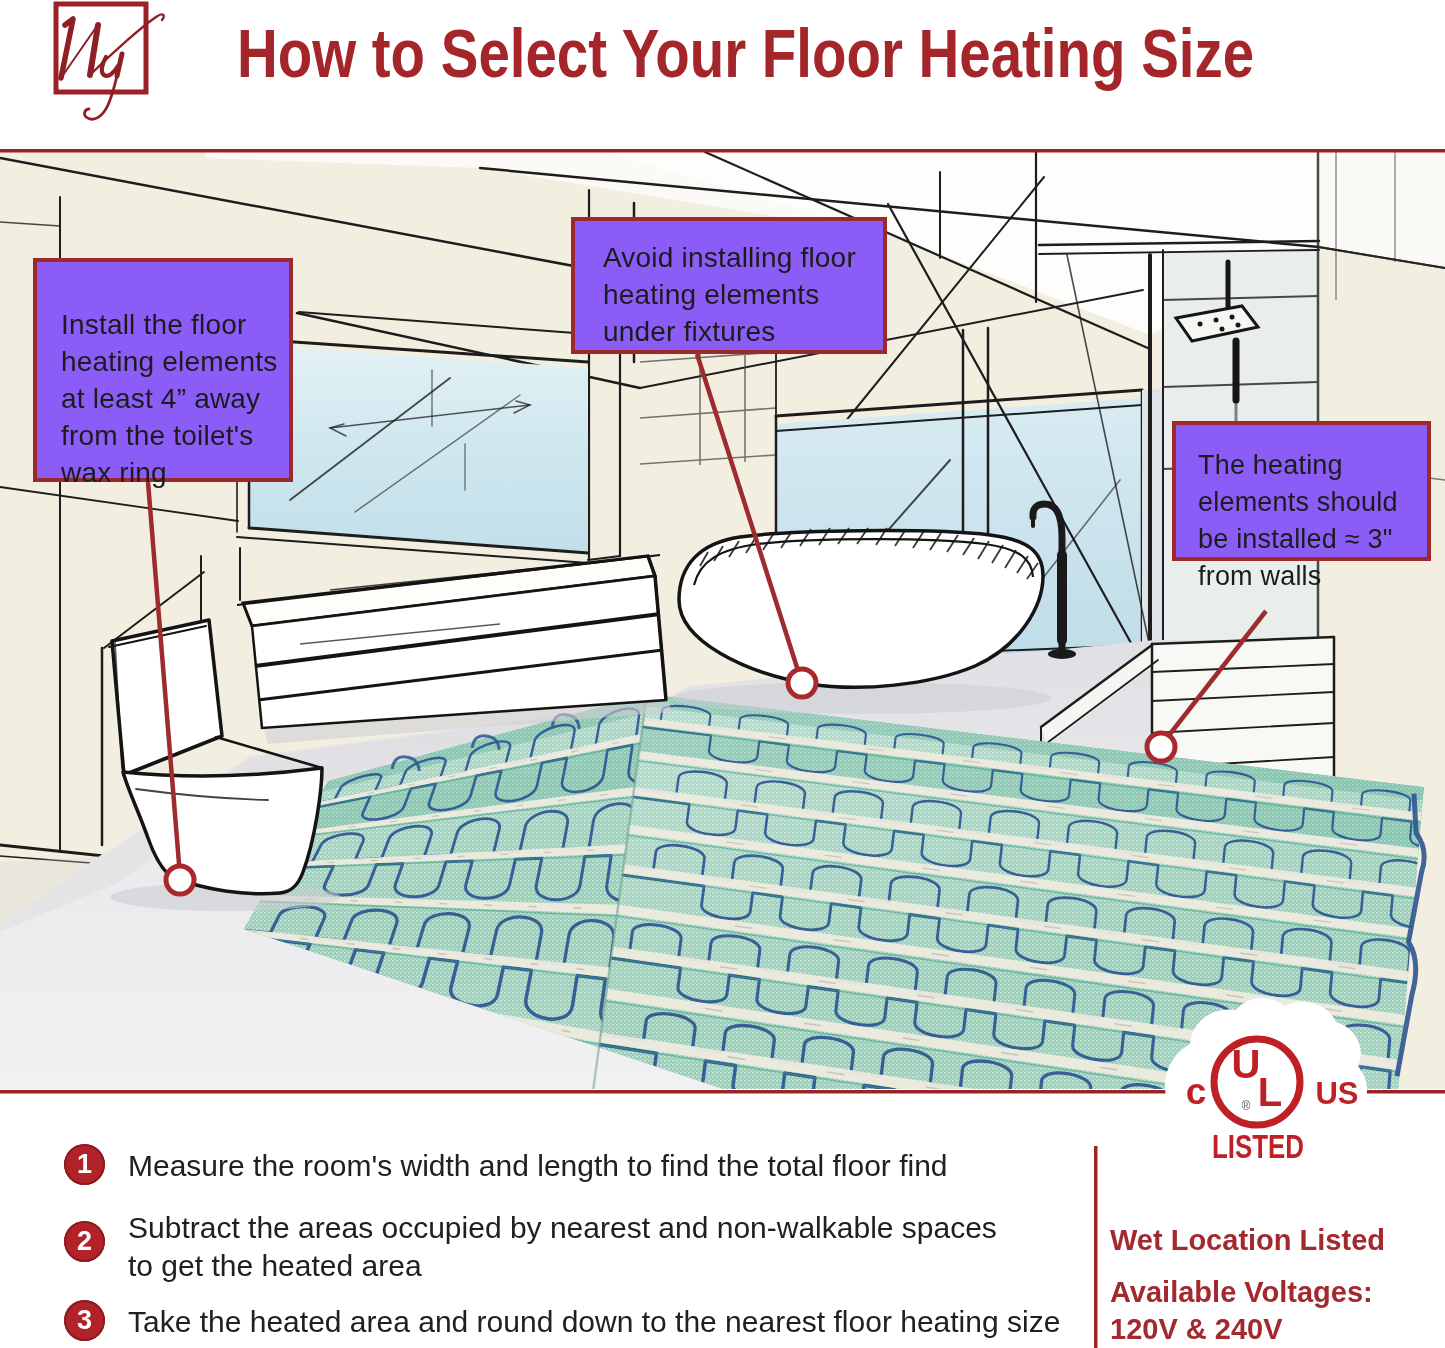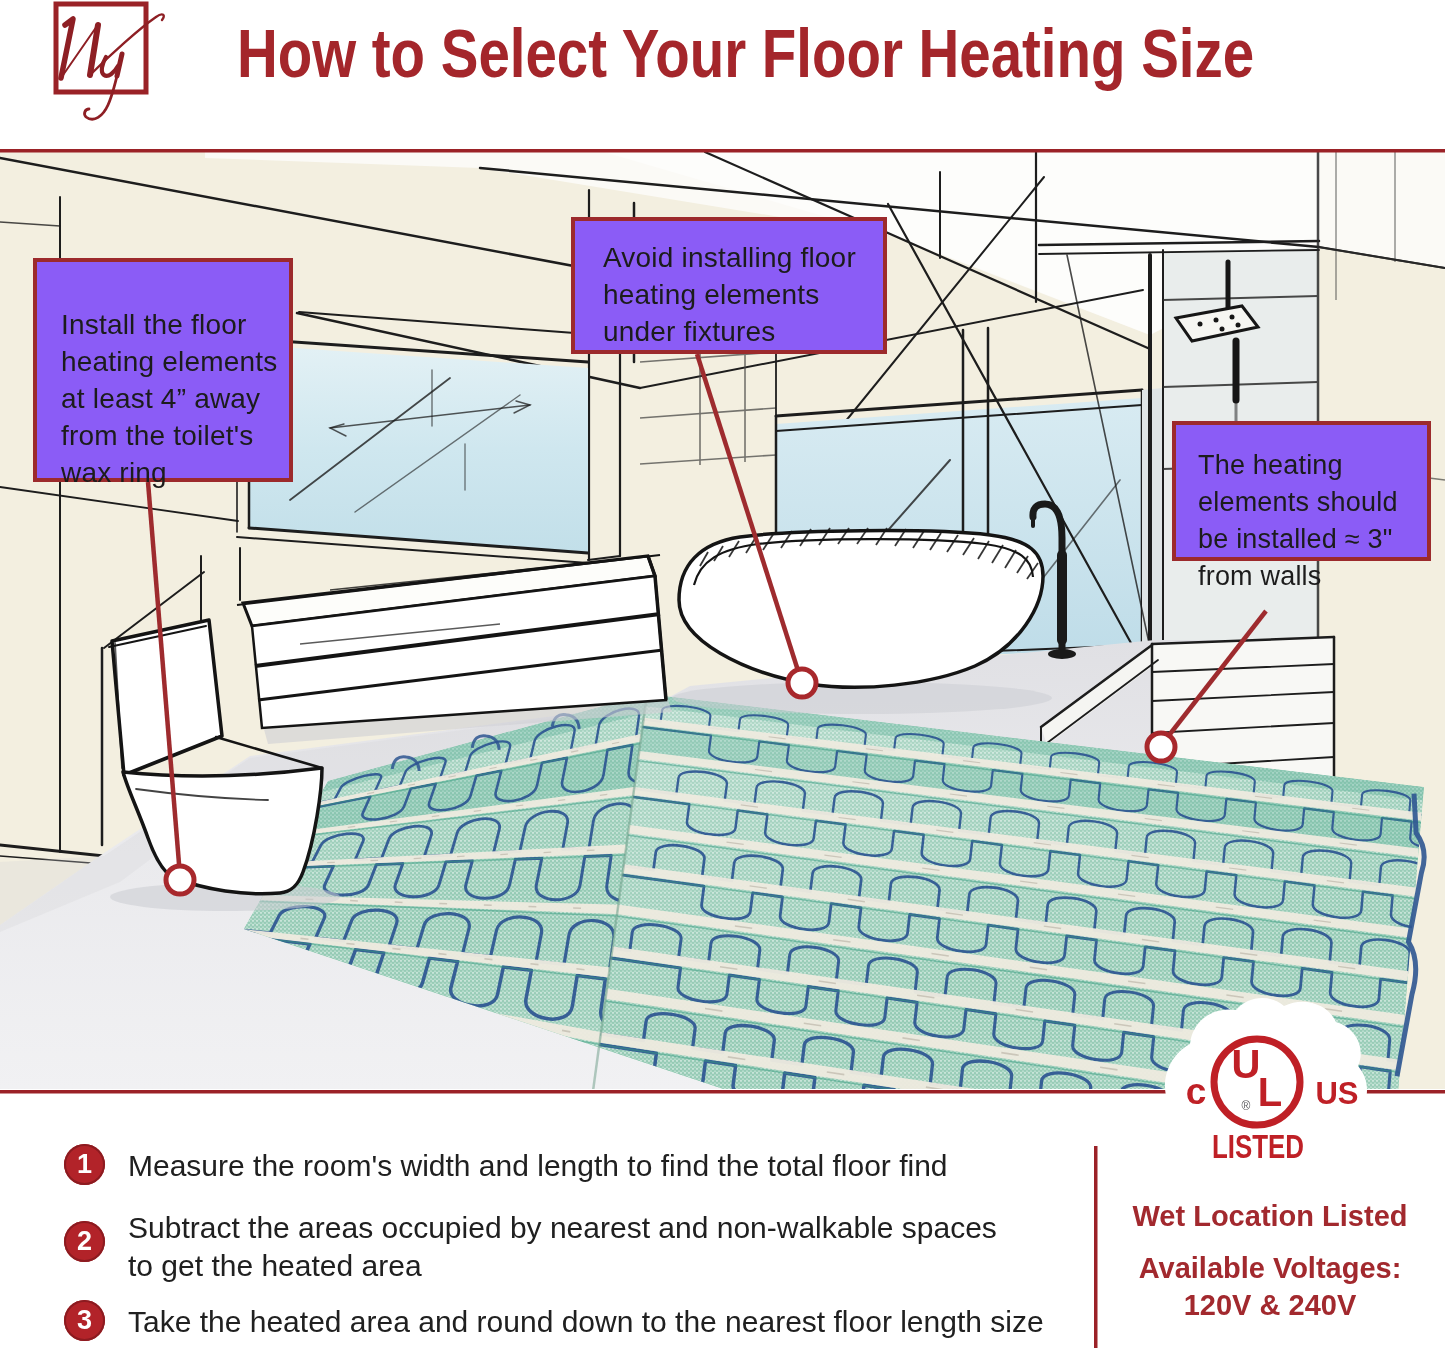--- a/index.html
+++ b/index.html
@@ -4,21 +4,21 @@
   html,body { margin:0; padding:0; }
   body { width:1445px; height:1348px; position:relative; background:#ffffff;
          font-family:"Liberation Sans", sans-serif; overflow:hidden; }
   .abs { position:absolute; }
   .callout { position:absolute; background:#8b5cf6; border:4px solid #9c2a2c;
              color:#1c1c1c; font-size:28px; line-height:37px; letter-spacing:0.2px; }
   .num { position:absolute; width:41px; height:41px; border-radius:50%;
           background:#b22329; color:#fff; font-weight:bold; font-size:27px;
           text-align:center; line-height:41px; box-shadow: inset 0 0 0 2px #8c1b20; }
   .step { position:absolute; color:#202020; font-size:30px; line-height:38px; }
-  .redtxt { position:absolute; color:#a2292e; font-weight:bold; text-align:center; }
+  .redtxt { position:absolute; color:#a2292e; font-weight:bold; text-align:left;margin-top:24px; }
 </style></head>
 <body>
 
 <svg class="abs" style="left:0;top:0" width="1445" height="1348" viewBox="0 0 1445 1348">
 <defs>
   <clipPath id="sketchclip">
         <rect x="0" y="151" width="1445" height="938"></rect>
       </clipPath>
   <pattern id="mesh" width="4" height="4" patternUnits="userSpaceOnUse">
      <rect width="4" height="4" fill="#8ac6ad"></rect>
@@ -400,16 +400,16 @@
 
 <div class="callout" style="left:1172px; top:421px; width:259px; height:140px; box-sizing:border-box; padding:22px 4px 0 22px; font-size:27px;">The heating elements should be installed ≈ 3" from walls</div>
 
 <div class="num" style="left:64px; top:1144px;">1</div>
 <div class="step" style="left:128px; top:1147px; width:900px;">Measure the room's width and length to find the total floor find</div>
 
 <div class="num" style="left:64px; top:1221px;">2</div>
 <div class="step" style="left:128px; top:1209px; width:900px;">Subtract the areas occupied by nearest and non-walkable spaces to get the heated area</div>
 
 <div class="num" style="left:64px; top:1300px;">3</div>
-<div class="step" style="left:128px; top:1303px; width:940px;">Take the heated area and round down to the nearest floor length size</div>
+<div class="step" style="left:128px; top:1303px; width:940px;">Take the heated area and round down to the nearest floor heating size</div>
 
 <div class="redtxt" style="left:1110px; top:1200px; width:320px; font-size:29px;">Wet Location Listed</div>
 <div class="redtxt" style="left:1110px; top:1250px; width:320px; font-size:29px; line-height:37px;">Available Voltages:<br>120V &amp; 240V</div>
 
 </body></html>

